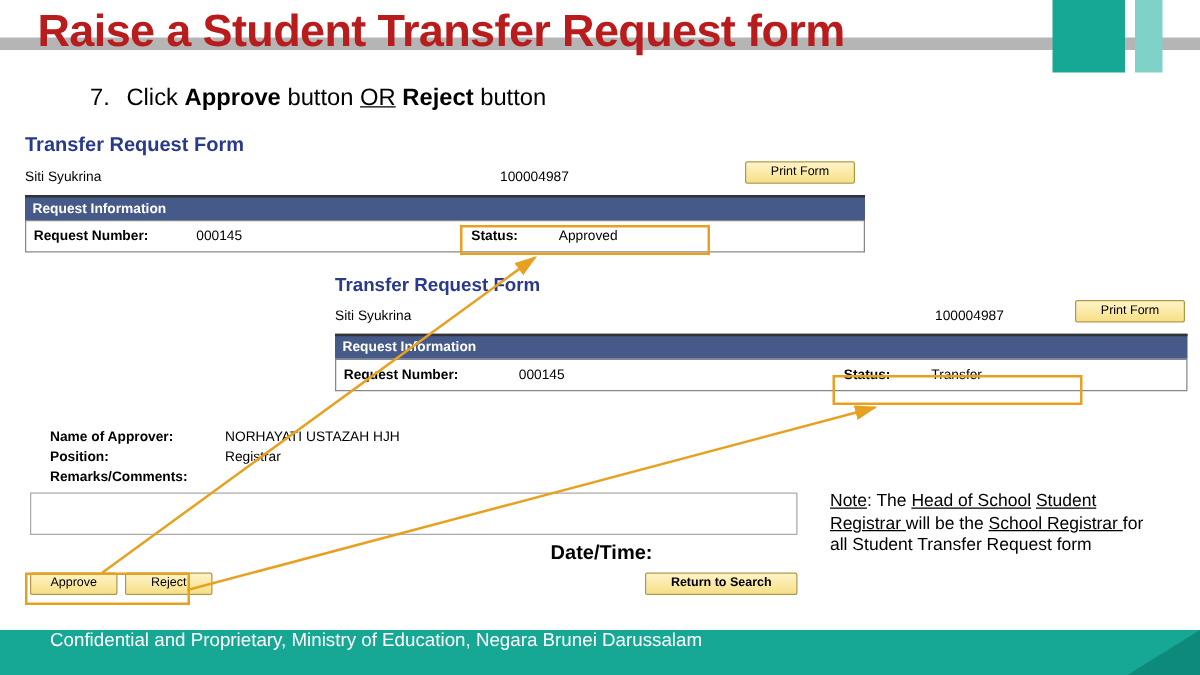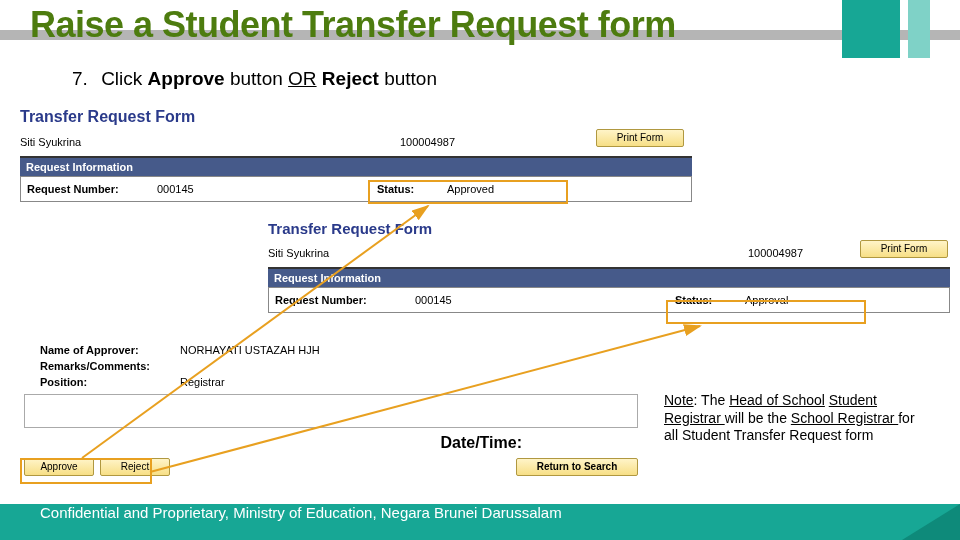--- a/index.html
+++ b/index.html
@@ -1,21 +1,21 @@
 <!DOCTYPE html>
 <html><head>
 <meta charset="utf-8">
 <style>
   * { box-sizing: border-box; margin: 0; padding: 0; }
   body { width: 960px; height: 540px; font-family: Arial, sans-serif; background: #fff; position: relative; overflow: hidden; }
 
   
   .title-wrap { position: relative; height: 58px; }
   .title-gray { position: absolute; left: 0; top: 30px; width: 100%; height: 10px; background: #b5b5b5; }
-  .title-text { position: absolute; left: 30px; top: 4px; font-size: 36px; font-weight: 700; color: #4d7c0f; letter-spacing: -0.5px; }
+  .title-text { position: absolute; left: 30px; top: 4px; font-size: 36px; font-weight: 700; color: #b91c1c; letter-spacing: -0.5px; }
   .title-green-box { position: absolute; right: 60px; top: 0; width: 58px; height: 58px; background: #17a795; }
   .title-green-box2 { position: absolute; right: 30px; top: 0; width: 22px; height: 58px; background: #7fd2c7; }
 
   .instr { position: absolute; left: 72px; top: 68px; font-size: 19px; }
   .instr .num { margin-right: 8px; }
   .instr .b { font-weight: 700; }
   .instr .u { text-decoration: underline; }
 
   
   .form1 { position: absolute; left: 20px; top: 108px; width: 672px; }
@@ -113,36 +113,36 @@
   <div class="row-top">
     <div class="name">Siti Syukrina</div>
     <div class="id">100004987</div>
     <button class="print-btn">Print Form</button>
   </div>
   <div class="bluebar2">Request Information</div>
   <div class="infobox2">
     <div class="reqnum-lbl2">Request Number:</div>
     <div class="reqnum-val2">000145</div>
     <div class="status-lbl2">Status:</div>
-    <div class="status-val2">Approval</div>
+    <div class="status-val2">Transfer</div>
   </div>
 </div>
 
 <div class="approval">
   <div class="apprgrid">
     <div class="apprrow">
       <div class="albl">Name of Approver:</div>
       <div class="aval">NORHAYATI USTAZAH HJH</div>
     </div>
     <div class="apprrow">
-      <div class="albl">Remarks/Comments:</div>
+      <div class="albl">Position:</div>
+      <div class="aval">Registrar</div>
     </div>
     <div class="apprrow">
-      <div class="albl">Position:</div>
-      <div class="aval">Registrar</div>
+      <div class="albl">Remarks/Comments:</div>
     </div>
   </div>
   <div class="comments"></div>
   <div class="dtarea">Date/Time:</div>
   <div class="btnrow">
     <div class="leftgrp">
       <button class="smallbtn">Approve</button>
       <button class="smallbtn">Reject</button>
     </div>
     <button class="ret-btn">Return to Search</button>

